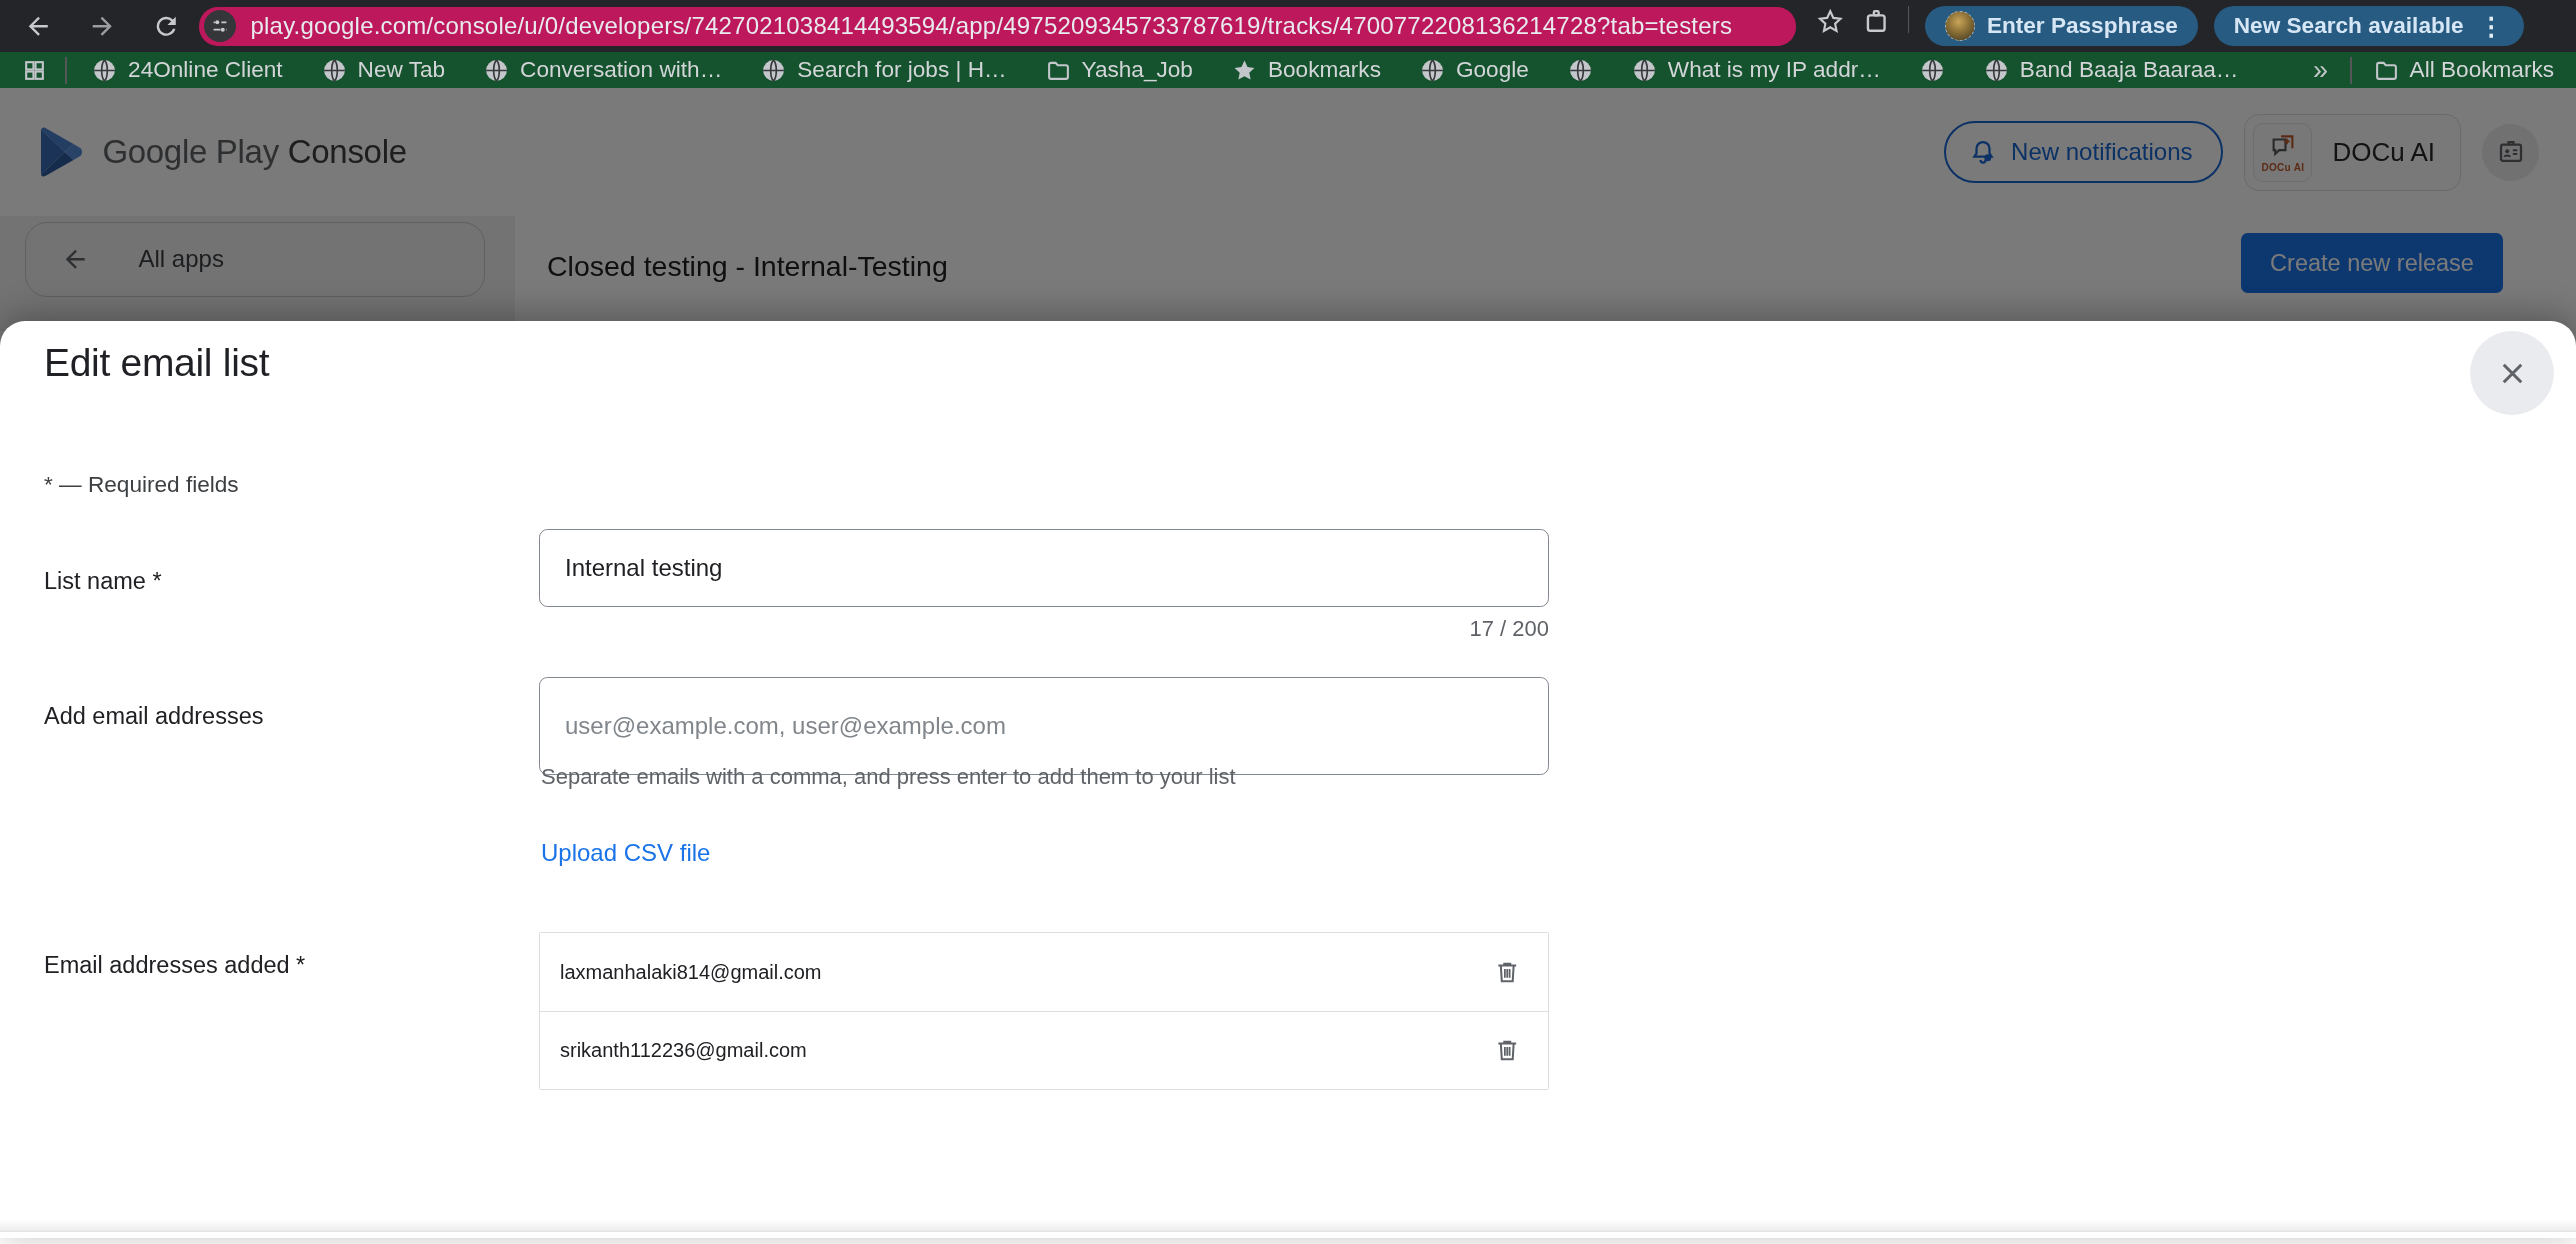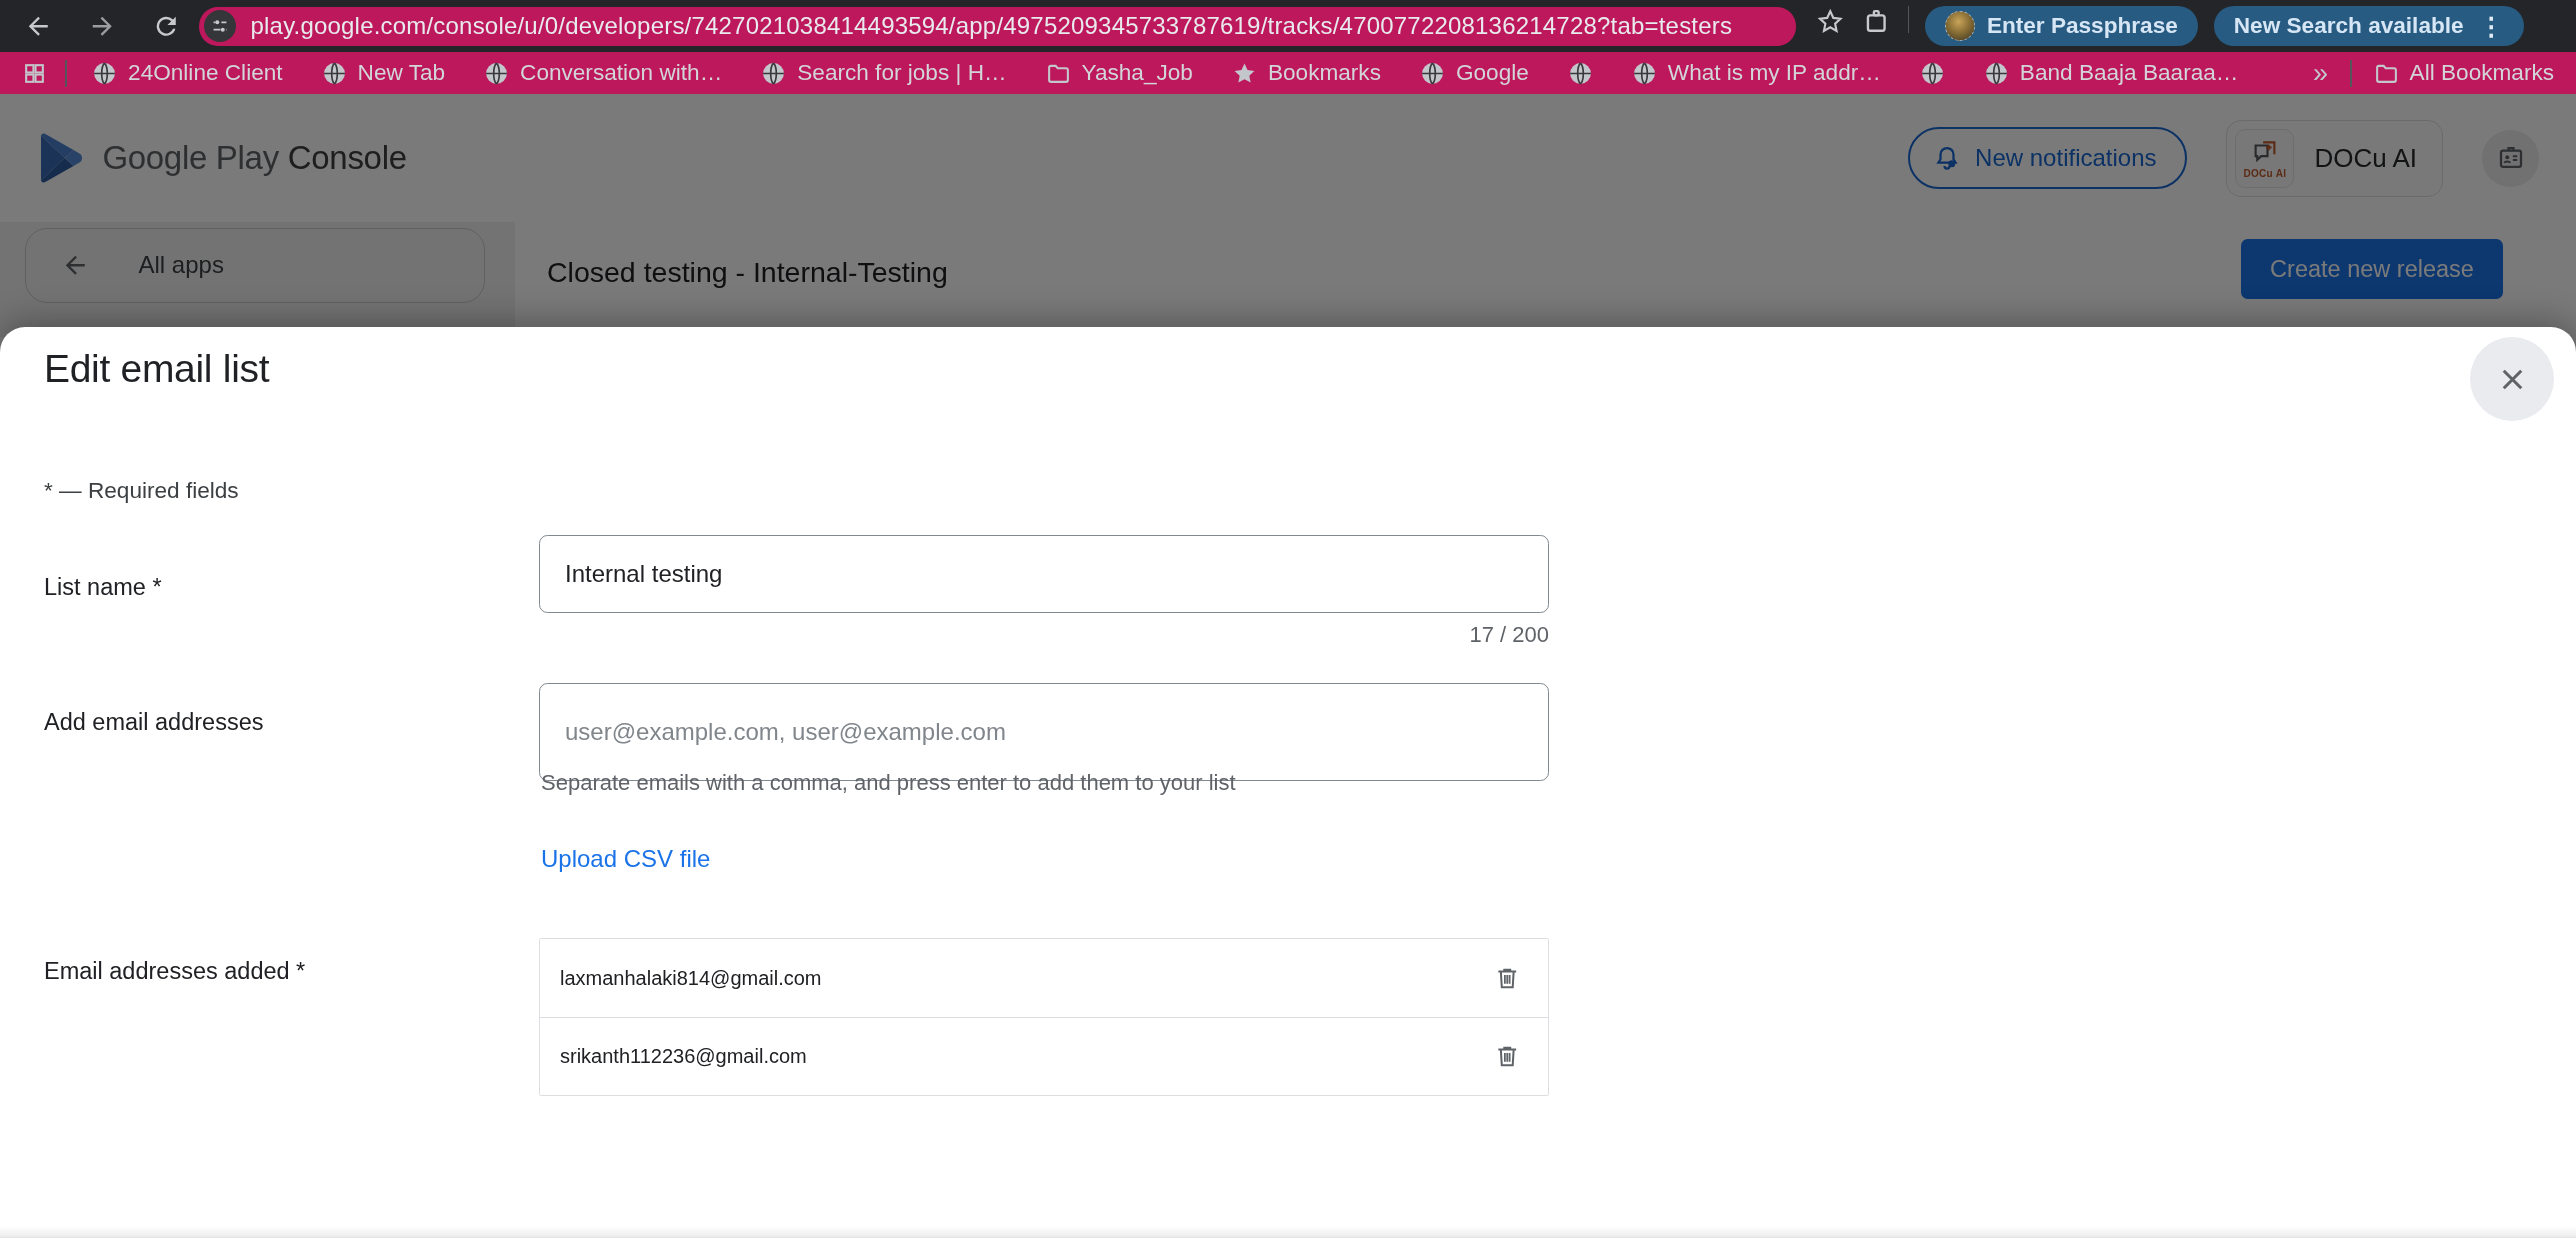--- a/index.html
+++ b/index.html
@@ -20,37 +20,37 @@
   .tb-right { display:flex; margin-left:20px; gap:16px;font-weight:bold; }
   .vdiv { width:1.7px; height:27px; background:#55565a; flex:0 0 auto; }
   .pill { height:40px; border-radius:20px; background:#275b82; display:flex;
     align-items:center; padding:0 20px; gap:11.7px; flex:0 0 auto; }
   .pill-label { font-size:22.6px; color:#d6e6f5; white-space:nowrap; }
   .avatar { width:30px; height:30px; border-radius:50%;
     background:radial-gradient(circle at 45% 35%, #c9a55a 0%, #8a6f35 45%, #3a3426 100%);
     border:1.7px dashed #9fb4c6; }
   .menu-dots { font-size:25px; color:#e3ecf5; line-height:1; padding-left:3.4px; }
 
-  .bookmarks { width:100%; height:42px; background:#be185d; display:flex;
+  .bookmarks { width:100%; height:36px; background:#14532d; display:flex;
     align-items:center; padding:0 22px; }
   .bm-item { display:flex; align-items:center; gap:11px; margin-right:39px; flex:0 0 auto; }
   .bm-item .ic { width:25px; height:25px; display:flex; }
   .bm-label { font-size:22.6px; color:#d3d5d8; white-space:nowrap; }
   .bm-right { margin-left:auto; display:flex; align-items:center; gap:22px; }
   .chevrons { font-size:27px; color:#c3c6ca; }
 
   
   .page { position:relative; width:100%; height:1150px; background:#fff; }
   .console-header { position:absolute; top:0; left:0; right:0; height:128px; background:#fff;
     display:flex; align-items:center; padding:0 37px; }
   .logo { display:flex; align-items:center; gap:18.4px; }
   .logo-text { font-size:33px; letter-spacing:-0.3px; }
   .lt-gray { color:#5f6368; }
   .lt-blue { color:#404040; }
-  .hdr-right { margin-left:auto; display:flex; align-items:center; gap:39px; }
+  .hdr-right { margin-left:auto; display:flex; align-items:center; gap:21px; }
   .notif-pill { height:62px; border-radius:31px; border:2.1px solid #1967d2; display:flex;
     align-items:center; gap:13.4px; padding:0 28.5px 0 22px; background:#fff; }
   .notif-pill span { font-size:24px; color:#1967d2; white-space:nowrap; }
   .docuai-card { height:77px; border-radius:15px; border:1.7px solid #dcdee1; background:#fdfdfd;
     display:flex; align-items:center; padding:0 25px 0 8.4px; gap:20px; }
   .docuai-sq { width:59px; height:59px; border-radius:10px; background:#fafafa;
     border:0.8px solid #e4e4e6; display:flex; flex-direction:column; align-items:center; justify-content:center; }
   .docuai-sq .mini { font-size:10px; font-weight:bold; color:#c05a2e; letter-spacing:0.3px; }
   .docuai-label { font-size:26px; color:#26282b; }
   .circle-btn { width:57px; height:57px; border-radius:50%; background:#ececef;

